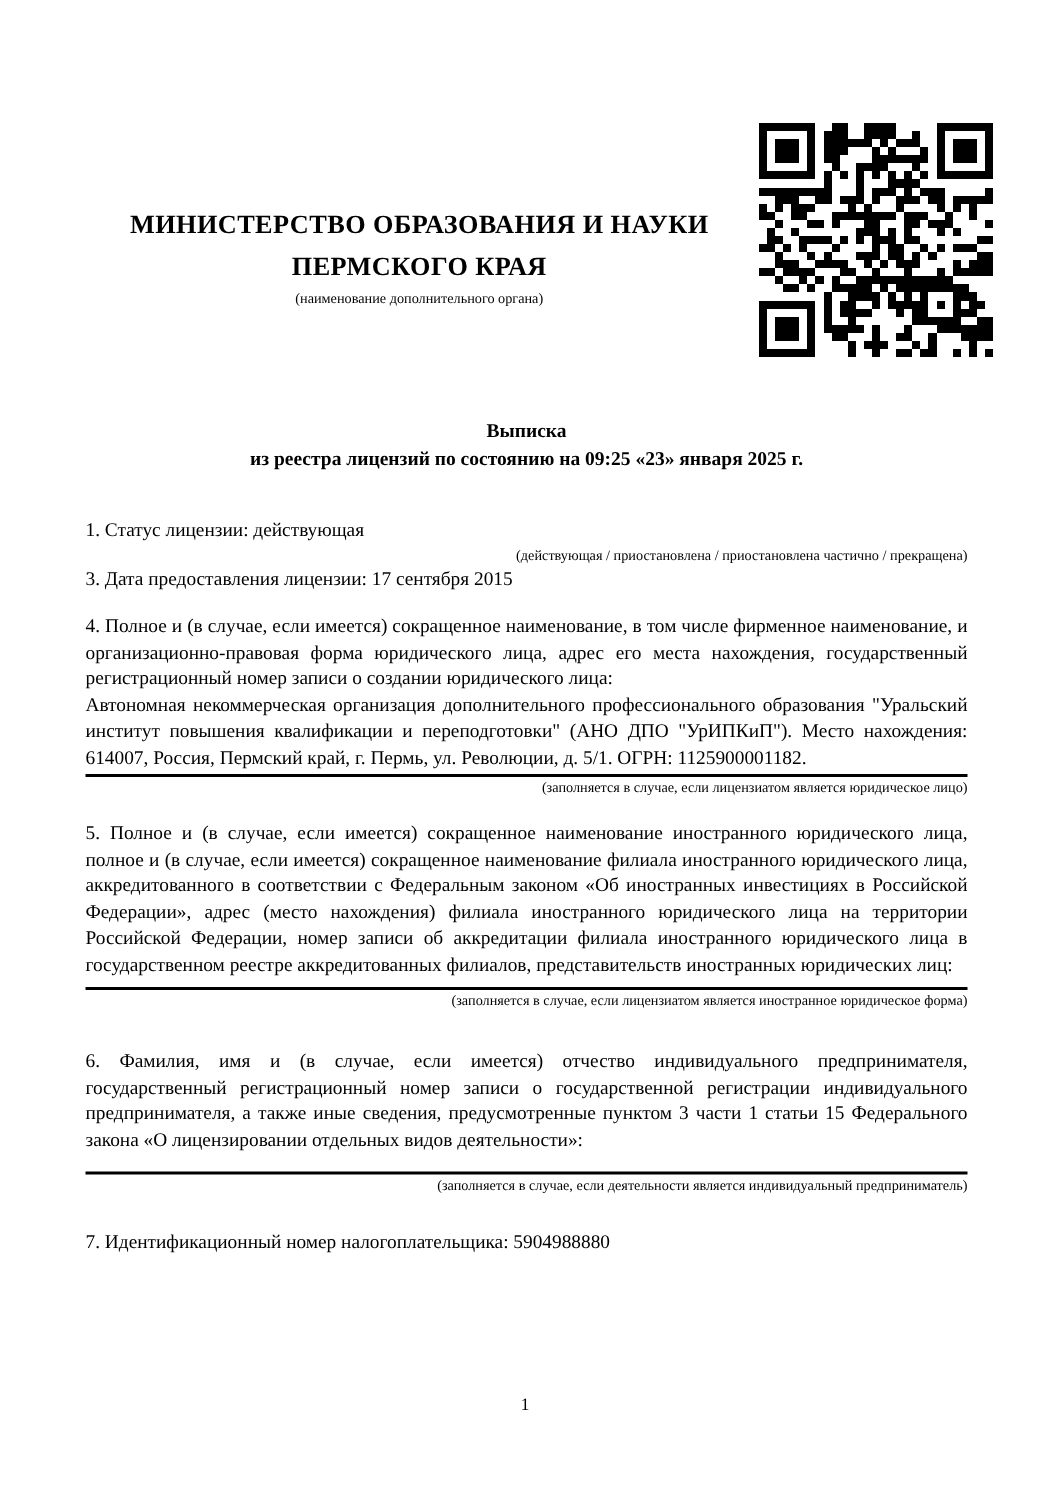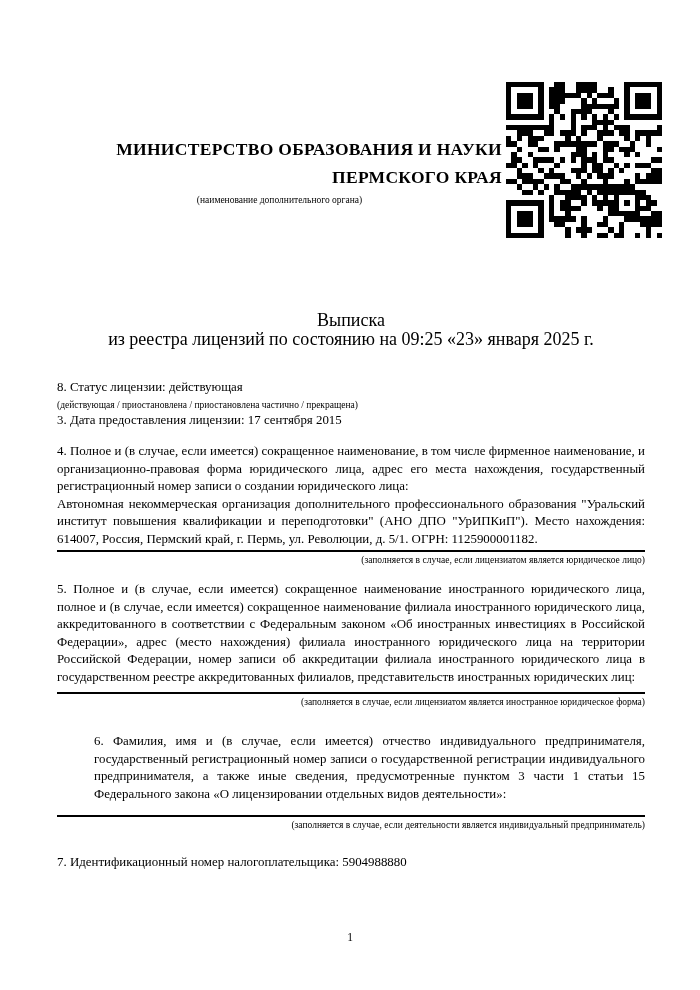--- a/index.html
+++ b/index.html
@@ -5,40 +5,40 @@
   * { margin:0; padding:0; box-sizing:border-box; }
   html,body { background:#ffffff; }
   body { width:700px; height:990px; font-family:"Liberation Serif", serif; color:#000; }
   .page { position:relative; width:700px; height:990px; background:#fff; overflow:hidden; }
   .content { padding:0 55px 0 57px; }
 
   .qr { position:absolute; top:82px; left:506px; width:156px; height:156px; }
   .qr svg { display:block; width:156px; height:156px; }
 
   .ministry { margin-top:135px; width:445px; text-align:center; }
-  .ministry-line { font-weight:bold; font-size:17.5px; line-height:28px; letter-spacing:0.3px;text-align:right; }
+  .ministry-line { font-weight:bold; font-size:17.5px; line-height:28px; letter-spacing:0.3px; }
   .small-caption { font-size:9.5px; line-height:13px; }
   .ministry .small-caption { margin-top:3px; }
 
-  .doc-title { margin-top:104px; text-align:center; font-size:18px; line-height:19px; }
+  .doc-title { margin-top:70px; text-align:center; font-size:13px; line-height:19px;font-weight:bold; }
 
   .item-line { font-size:12.9px; line-height:17.5px; }
   .para { font-size:12.9px; line-height:17.5px; text-align:justify; text-align-last:left; }
-  .note { text-align:left; margin-top:2px; }
+  .note { text-align:right; margin-top:2px; }
   .caption { text-align:right; margin-top:2px;font-family:Liberation Serif, serif; }
   .rule { border-top:2px solid #000; height:0; }
 
   .mt-item1 { margin-top:30px; }
   .mt-item2 { margin-top:22px; }
   .mt-item3 { }
   .mt-item4 { margin-top:14px; }
   .rule-after-value { margin-top:2px; }
   .mt-item5 { margin-top:14px; }
   .rule-after-5 { margin-top:6px; }
-  .mt-item6 { margin-top:24px;margin-left:37px; }
+  .mt-item6 { margin-top:24px; }
   .rule-after-6 { margin-top:12px; }
   .mt-item7 { margin-top:22px; }
 
   .page-number { position:absolute; left:0; right:0; bottom:46px; text-align:center; font-size:11.5px; line-height:14px; }
 </style>
 </head>
 <body>
 
 <div class="page">
 
@@ -54,21 +54,21 @@
       <div class="ministry-line">МИНИСТЕРСТВО ОБРАЗОВАНИЯ И НАУКИ</div>
       <div class="ministry-line">ПЕРМСКОГО КРАЯ</div>
       <div class="small-caption">(наименование дополнительного органа)</div>
     </div>
 
     <div class="doc-title">
       <div>Выписка</div>
       <div>из реестра лицензий по состоянию на 09:25 «23» января 2025 г.</div>
     </div>
 
-    <div class="item-line mt-item1">8. Статус лицензии: действующая</div>
+    <div class="item-line mt-item1">1. Статус лицензии: действующая</div>
     <div class="small-caption note">(действующая / приостановлена / приостановлена частично / прекращена)</div>
 
 
     <div class="item-line mt-item3">3. Дата предоставления лицензии: 17 сентября 2015</div>
 
     <div class="para mt-item4">4. Полное и (в случае, если имеется) сокращенное наименование, в том числе фирменное наименование, и организационно-правовая форма юридического лица, адрес его места нахождения, государственный регистрационный номер записи о создании юридического лица:</div>
     <div class="para">Автономная некоммерческая организация дополнительного профессионального образования "Уральский институт повышения квалификации и переподготовки" (АНО ДПО "УрИПКиП"). Место нахождения: 614007, Россия, Пермский край, г. Пермь, ул. Революции, д. 5/1. ОГРН: 1125900001182.</div>
     <div class="rule rule-after-value"></div>
     <div class="small-caption caption">(заполняется в случае, если лицензиатом является юридическое лицо)</div>
 

